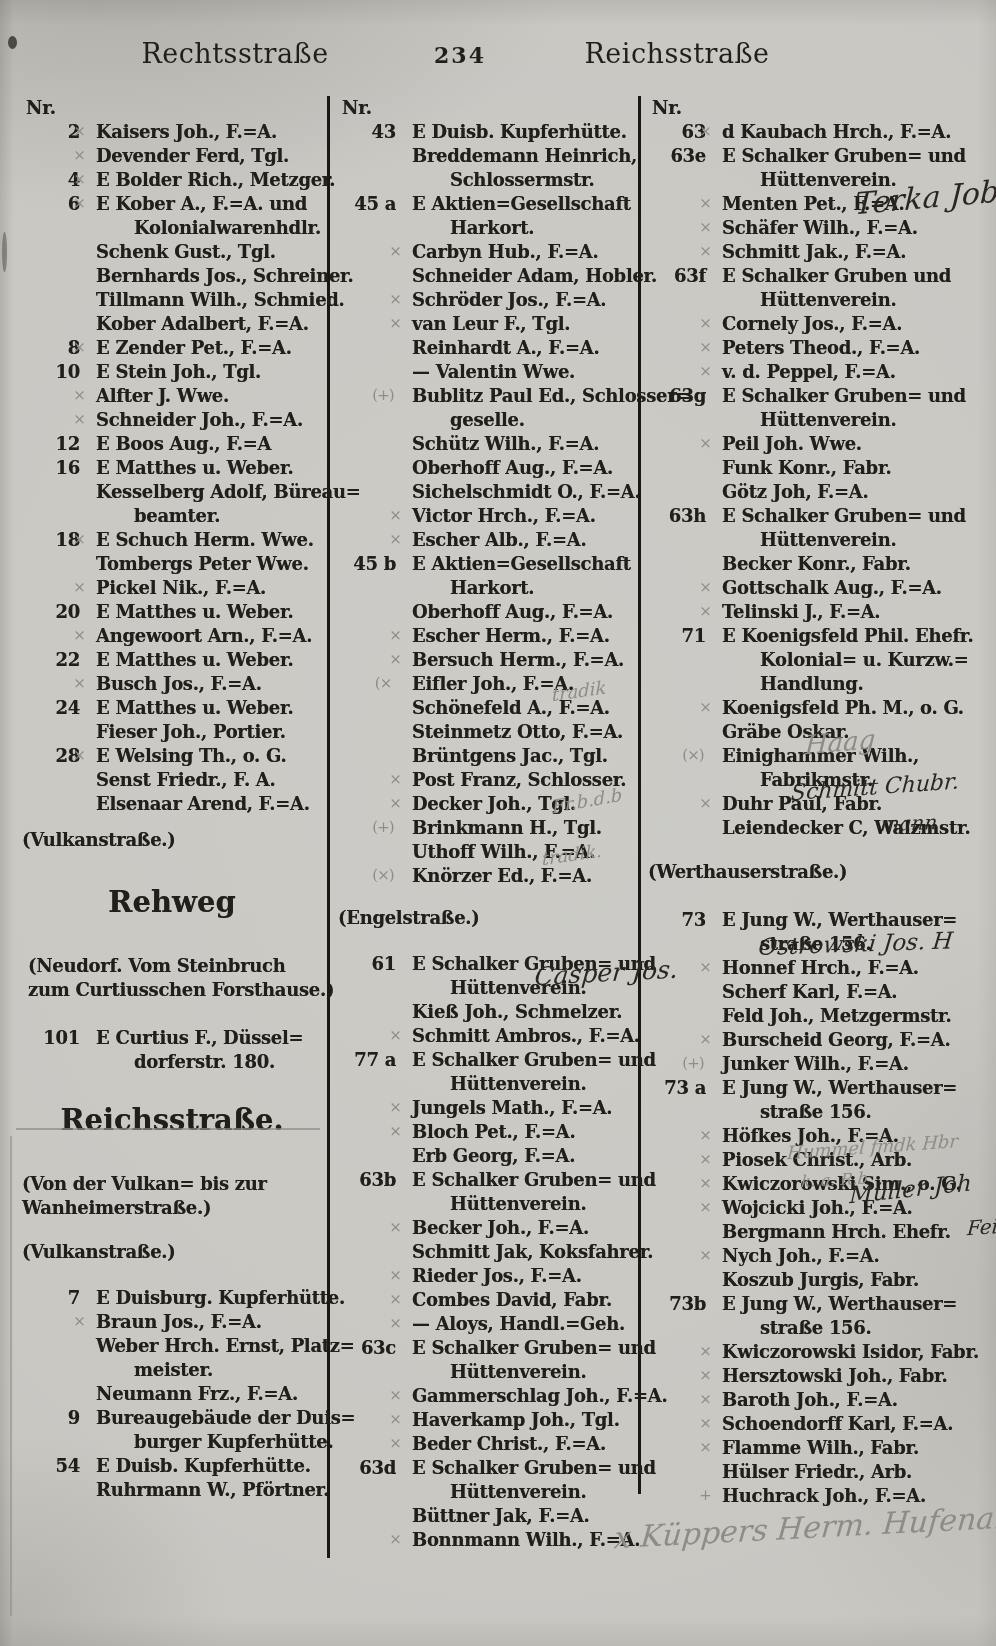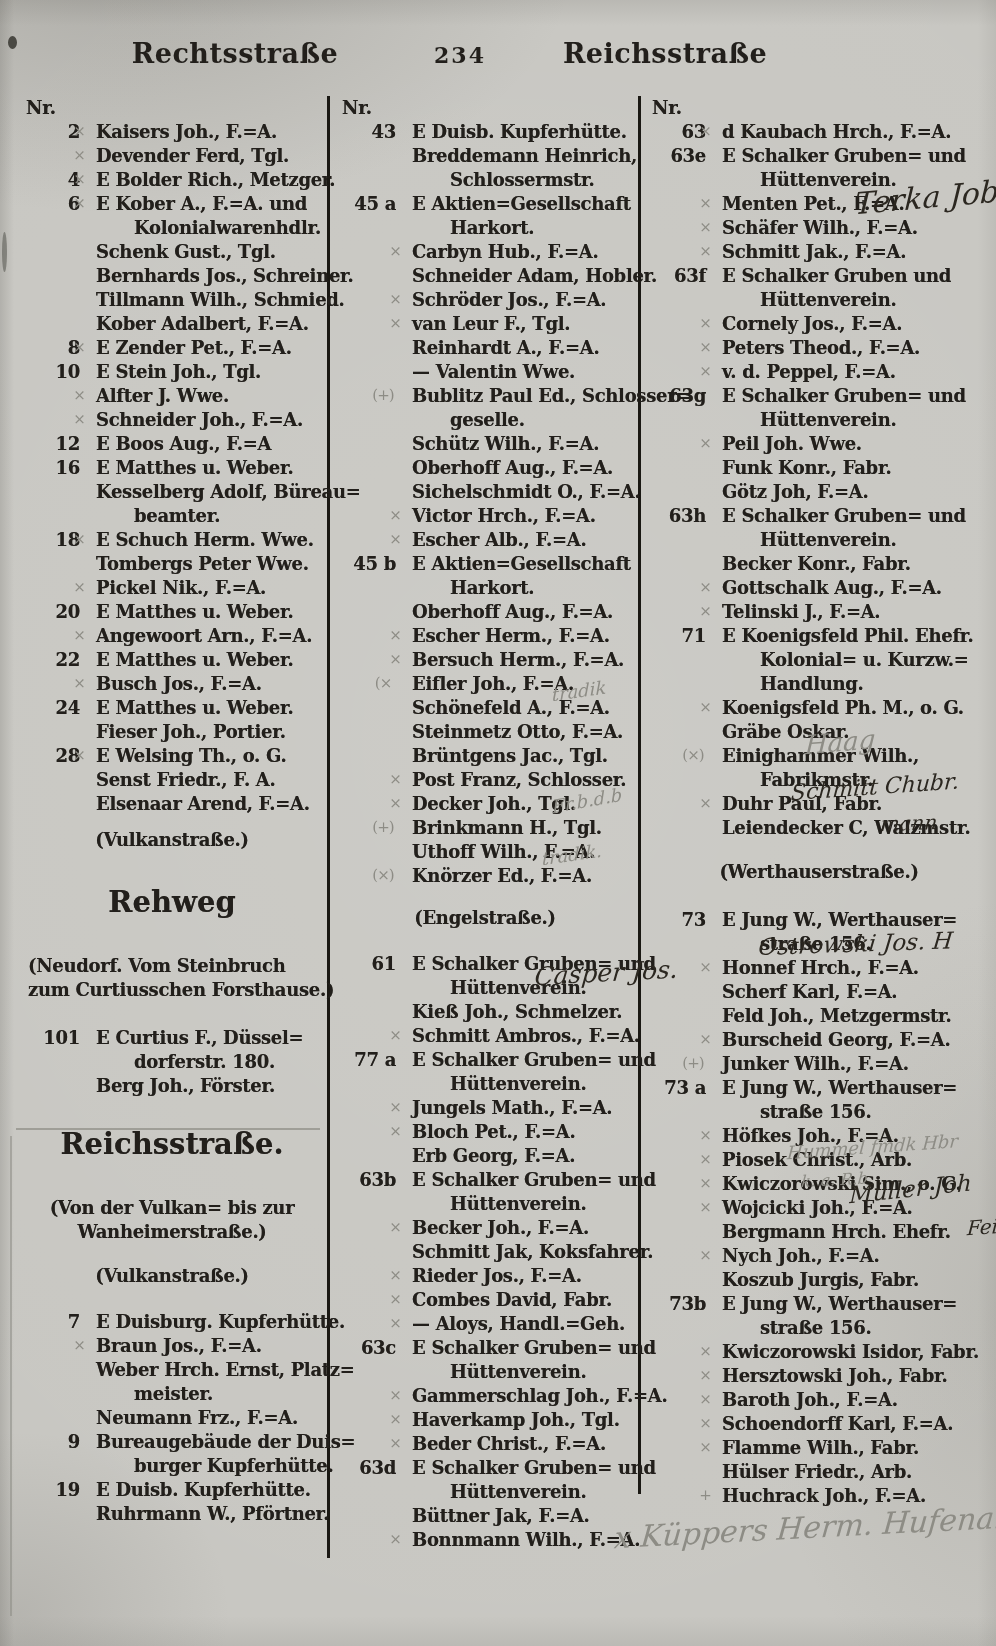--- a/index.html
+++ b/index.html
@@ -15,30 +15,30 @@
       radial-gradient(ellipse 420px 700px at 101% 80%, rgba(116,114,106,.16), transparent 60%),
       radial-gradient(ellipse 300px 260px at 2% 98%, rgba(100,98,92,.18), transparent 70%),
       radial-gradient(ellipse 1100px 1300px at 52% 45%, rgba(255,255,255,.08), transparent 75%),
       linear-gradient(90deg, rgba(70,68,62,.18), transparent 14px),
       linear-gradient(180deg, rgba(90,88,82,.14), transparent 26px),
       linear-gradient(270deg, rgba(90,88,82,.10), transparent 18px),
       linear-gradient(0deg, rgba(90,88,82,.12), transparent 30px);
     color:var(--print);
   }
   .speck{position:absolute;background:#4a4943;border-radius:50%;}
-  .hdr{position:absolute;font-weight:700;letter-spacing:.5px;text-align:center;}
+  .hdr{position:absolute;font-weight:400;letter-spacing:.5px;text-align:center;}
   .hdr.num{font-weight:700;letter-spacing:2px;}
   .rule{position:absolute;width:3px;background:#1a1813;}
   .col{position:absolute;top:96px;}
   .ln{position:relative;line-height:24px;font-size:18px;font-weight:700;
       letter-spacing:-.3px;padding-left:74px;white-space:nowrap;
       text-shadow:0 0 .5px rgba(20,18,14,.6);}
   .ln.label{padding-left:4px;}
   .ln.i2{padding-left:112px;}
-  .ln.p{padding-left:0;text-align:center;}
+  .ln.p{padding-left:0;}
   .ln.pl{padding-left:6px;}
   .ln.h{padding-left:0;text-align:center;font-size:29px;line-height:32px;letter-spacing:0;}
   .nr{position:absolute;left:0;width:58px;text-align:right;}
   .mk{position:absolute;left:44px;width:26px;top:-1px;text-align:center;
       color:var(--pencil);font-size:15px;font-weight:400;text-shadow:none;letter-spacing:-1px;}
   .mk.wide{left:20px;width:50px;}
   .sp{width:100%;}
   .ann{position:absolute;font-style:italic;white-space:nowrap;transform-origin:left top;}
   .ann.ink{color:var(--inkhand);font-weight:400;}
   .ann.pencil{color:var(--pencil);font-weight:400;text-shadow:none;}
@@ -47,21 +47,21 @@
 </style>
 </head>
 <body>
 
 <div class="page">
   <div class="speck" style="left:8px;top:36px;width:9px;height:13px;"></div>
   <div class="speck" style="left:2px;top:232px;width:5px;height:40px;opacity:.5;"></div>
 
   <div class="hdr" style="left:115px;top:38px;width:240px;font-size:27px;">Rechtsstraße</div>
   <div class="hdr num" style="left:425px;top:42px;width:70px;font-size:22px;">234</div>
-  <div class="hdr" style="left:540px;top:38px;width:250px;font-size:27px;">Reichsstraße</div>
+  <div class="hdr" style="left:552px;top:38px;width:250px;font-size:27px;">Reichsstraße</div>
 
   <div class="rule" style="left:327px;top:96px;height:1462px;"></div>
   <div class="rule" style="left:638px;top:96px;height:1398px;"></div>
 
   <div class="col" id="col1" style="left:22px;width:300px;">
       <div class="ln label"><span>Nr.</span></div>
       <div class="ln e"><span class="nr">2</span><span class="mk">×</span><span>Kaisers Joh., F.=A.</span></div>
       <div class="ln e"><span class="mk">×</span><span>Devender Ferd, Tgl.</span></div>
       <div class="ln e"><span class="nr">4</span><span class="mk">×</span><span>E Bolder Rich., Metzger.</span></div>
       <div class="ln e"><span class="nr">6</span><span class="mk">×</span><span>E Kober A., F.=A. und</span></div>
@@ -93,37 +93,36 @@
       <div class="sp" style="height: 12px;"></div>
       <div class="ln p"><span>(Vulkanstraße.)</span></div>
       <div class="sp" style="height: 34px;"></div>
       <div class="ln h"><span>Rehweg</span></div>
       <div class="sp" style="height: 36px;"></div>
       <div class="ln pl"><span>(Neudorf.   Vom Steinbruch</span></div>
       <div class="ln pl"><span>zum Curtiusschen Forsthause.)</span></div>
       <div class="sp" style="height: 24px;"></div>
       <div class="ln e"><span class="nr">101</span><span>E Curtius F., Düssel=</span></div>
       <div class="ln e i2"><span>dorferstr. 180.</span></div>
-      <div class="ln e"><span>Berg Joh., Förster.</span></div>
       <div class="sp" style="height: 30px;"></div>
       <div class="ln h"><span>Reichsstraße.</span></div>
       <div class="sp" style="height: 36px;"></div>
       <div class="ln p"><span>(Von der Vulkan= bis zur</span></div>
       <div class="ln p"><span>Wanheimerstraße.)</span></div>
       <div class="sp" style="height: 20px;"></div>
       <div class="ln p"><span>(Vulkanstraße.)</span></div>
       <div class="sp" style="height: 22px;"></div>
       <div class="ln e"><span class="nr">7</span><span>E Duisburg. Kupferhütte.</span></div>
       <div class="ln e"><span class="mk">×</span><span>Braun Jos., F.=A.</span></div>
       <div class="ln e"><span>Weber Hrch. Ernst, Platz=</span></div>
       <div class="ln e i2"><span>meister.</span></div>
       <div class="ln e"><span>Neumann Frz., F.=A.</span></div>
       <div class="ln e"><span class="nr">9</span><span>Bureaugebäude der Duis=</span></div>
       <div class="ln e i2"><span>burger Kupferhütte.</span></div>
-      <div class="ln e"><span class="nr">19</span><span>E Duisb. Kupferhütte.</span></div>
+      <div class="ln e"><span class="nr">54</span><span>E Duisb. Kupferhütte.</span></div>
       <div class="ln e"><span>Ruhrmann W., Pförtner.</span></div>
     </div>
   <div class="col" id="col2" style="left:338px;width:294px;">
       <div class="ln label"><span>Nr.</span></div>
       <div class="ln e"><span class="nr">43</span><span>E Duisb. Kupferhütte.</span></div>
       <div class="ln e"><span>Breddemann Heinrich,</span></div>
       <div class="ln e i2"><span>Schlossermstr.</span></div>
       <div class="ln e"><span class="nr">45 a</span><span>E Aktien=Gesellschaft</span></div>
       <div class="ln e i2"><span>Harkort.</span></div>
       <div class="ln e"><span class="mk">×</span><span>Carbyn Hub., F.=A.</span></div>

